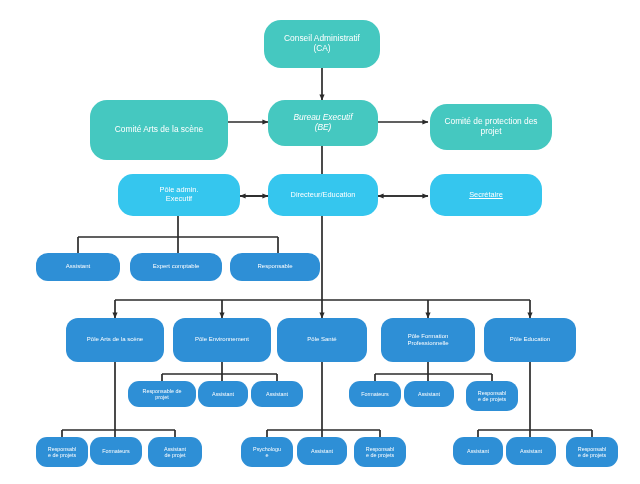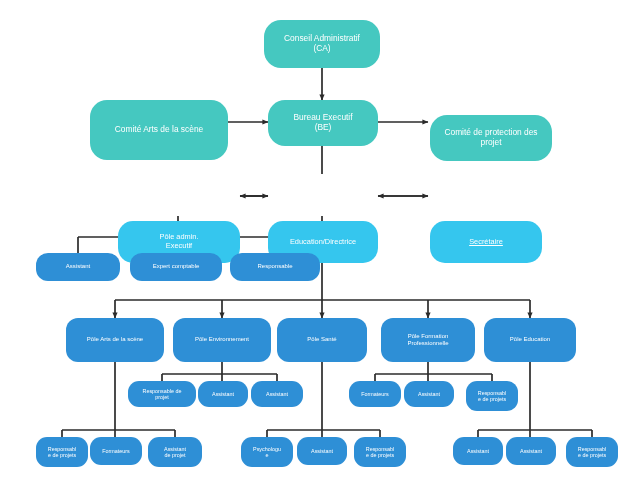--- a/index.html
+++ b/index.html
@@ -39,21 +39,21 @@
     line-height: 1.18;
     overflow: hidden;
     word-break: break-all;
     padding: 2px 4px;
   }
   .tier-teal   { background: #45c8c0; }
   .tier-cyan   { background: #35c6ee; }
   .tier-blue   { background: #2e8fd6; }
 
   .sz-lg { font-size: 8.4px; border-radius: 17px; }
-  .sz-md { font-size: 7.4px; border-radius: 15px; margin-top: 47px; }
+  .sz-md { font-size: 7.4px; border-radius: 15px; }
   .sz-sm { font-size: 6.0px; border-radius: 12px; }
   .sz-xs { font-size: 5.4px; border-radius: 11px; }
 </style>
 </head>
 <body>
 
 <div id="chart-canvas">
 
   <svg id="connector-layer" viewBox="0 0 640 484" width="640" height="484">
     <defs>
@@ -127,43 +127,43 @@
     <div>
       <div>Conseil Administratif</div>
       <div>(CA)</div>
     </div>
   </div>
 
   <div class="node tier-teal sz-lg" style="left:90px;top:100px;width:138px;height:60px;">
     <span>Comité Arts de la scène</span>
   </div>
 
-  <div class="node tier-teal sz-lg" style="left:268px;top:100px;width:110px;height:46px;">
+  <div class="node tier-teal sz-lg" style="left:268px;top:100px;width:110px;height:46px;font-style:italic;">
     <div>
       <div>Bureau Executif</div>
       <div>(BE)</div>
     </div>
   </div>
 
-  <div class="node tier-teal sz-lg" style="left:430px;top:115px;width:122px;height:46px;justify-content:center;">
+  <div class="node tier-teal sz-lg" style="left:430px;top:104px;width:122px;height:46px;justify-content:center;">
     <div>
       <div>Comité de protection des</div>
       <div>projet</div>
     </div>
   </div>
 
   <div class="node tier-cyan sz-md" style="left:118px;top:174px;width:122px;height:42px;">
     <div>
       <div>Pôle admin.</div>
       <div>Executif</div>
     </div>
   </div>
 
   <div class="node tier-cyan sz-md" style="left:268px;top:174px;width:110px;height:42px;">
-    <span>Education/Directrice</span>
+    <span>Directeur/Education</span>
   </div>
 
   <div class="node tier-cyan sz-md" style="left:430px;top:174px;width:112px;height:42px;text-decoration:underline;">
     <span>Secrétaire</span>
   </div>
 
   <div class="node tier-blue sz-sm" style="left:36px;top:253px;width:84px;height:28px;">
     <span>Assistant</span>
   </div>
 

